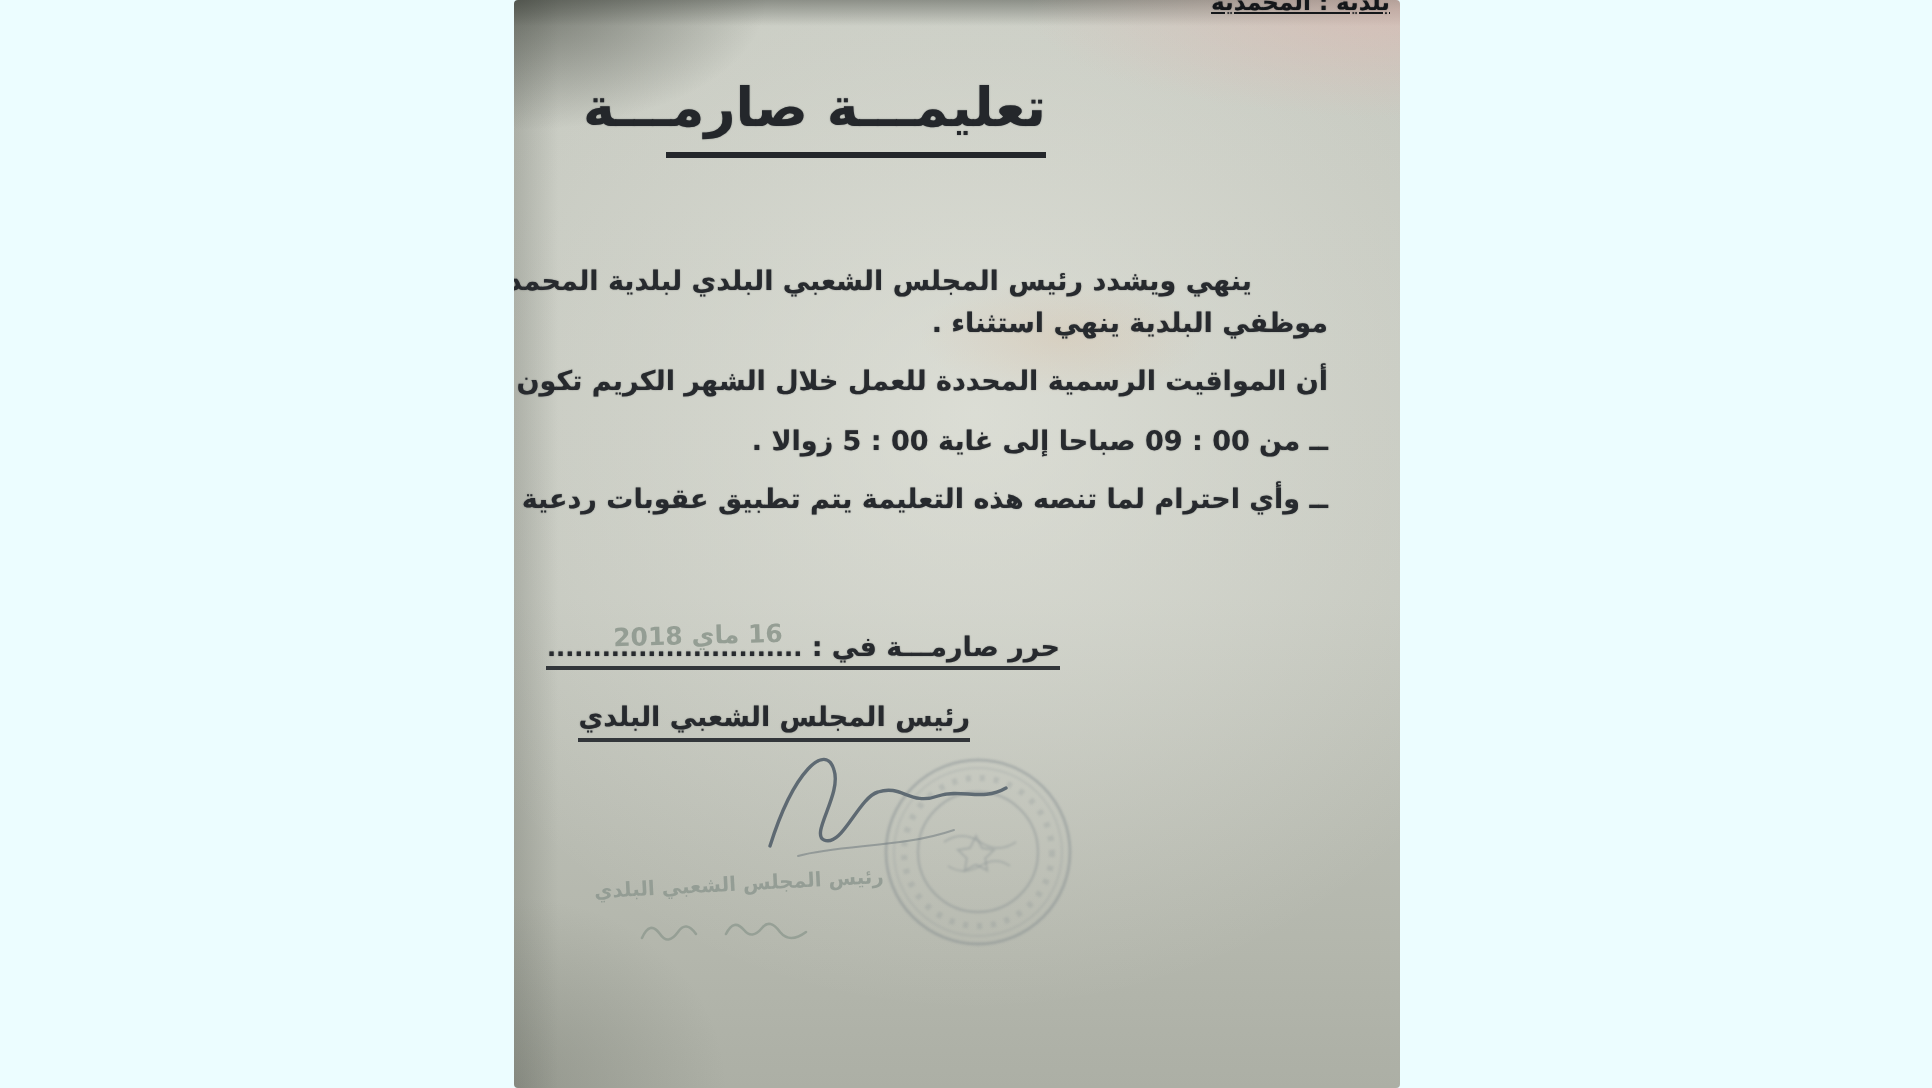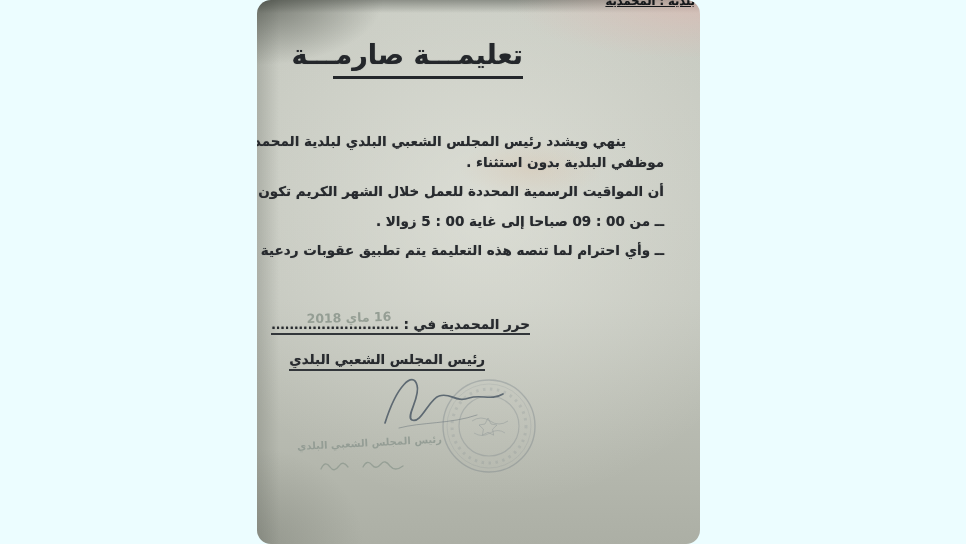--- a/index.html
+++ b/index.html
@@ -4,21 +4,21 @@
 <style>
   html,body{margin:0;padding:0;}
   .canvas{
     position:relative;width:966px;height:544px;overflow:hidden;
     background:#ecfdff;
     font-family:"DejaVu Sans",sans-serif;
   }
   
   .photo{
     position:absolute;left:257px;top:0;width:443px;height:544px;overflow:hidden;
-    border-radius:14px;
+    border-radius:2px;
     background:
       radial-gradient(60% 14% at 100% 1%, rgba(224,182,175,.55), rgba(224,182,175,0) 70%),
       radial-gradient(38% 16% at 0% 0%, rgba(56,60,53,.6), rgba(56,60,53,0) 75%),
       linear-gradient(180deg, rgba(52,56,50,.42), rgba(52,56,50,0) 2.4%),
       linear-gradient(90deg, rgba(88,92,84,.25), rgba(88,92,84,0) 5%),
       radial-gradient(30% 22% at 0% 100%, rgba(92,96,87,.30), rgba(92,96,87,0) 80%),
       radial-gradient(18% 6% at 62% 31%, rgba(216,186,158,.30), rgba(216,186,158,0) 90%),
       radial-gradient(70% 55% at 52% 38%, rgba(238,239,231,.55), rgba(238,239,231,0) 100%),
       linear-gradient(180deg, #c6c9c0 0%, #c3c6bd 55%, #b3b6ac 88%, #acafa5 100%);
   }
@@ -68,28 +68,28 @@
 
 <div class="canvas">
   <div class="photo">
 
     <div class="corner-label ink rtl nowrap">بلدية : المحمدية</div>
 
     <div class="title ink rtl nowrap">تعليمـــة صارمـــة</div>
 
     <div class="body-block rtl">
       <div class="ink nowrap row-indent">ينهي ويشدد رئيس المجلس الشعبي البلدي لبلدية المحمدية كافة</div>
-      <div class="ink nowrap">موظفي البلدية بدون استثناء .</div>
+      <div class="ink nowrap">موظفي البلدية ينهي استثناء .</div>
       <div class="ink nowrap row-gap-a">أن المواقيت الرسمية المحددة للعمل خلال الشهر الكريم تكون كالتالي :</div>
       <div class="ink nowrap row-gap-b">ــ من 00 : 09 صباحا إلى غاية 00 : 5 زوالا .</div>
       <div class="ink nowrap row-gap-a">ــ وأي احترام لما تنصه هذه التعليمة يتم تطبيق عقوبات ردعية في هذا الشأن .</div>
     </div>
 
     <div class="issued ink rtl nowrap">
-      <span>حرر المحمدية في :</span>
+      <span>حرر صارمـــة في :</span>
       <span class="dots">............................</span>
     </div>
 
     <div class="hand-date rtl nowrap">16 ماي 2018</div>
 
     <div class="signer ink rtl nowrap">رئيس المجلس الشعبي البلدي</div>
 
     <svg class="sig-svg" width="132" height="76" viewBox="0 0 132 76">
       <path d="M6 58 C18 20 34 6 38 20 C42 32 26 52 33 55 C42 59 50 34 60 31 C72 27 76 38 90 33 C102 29 112 36 124 29" fill="none" stroke="#4d5a66" stroke-width="1.7" stroke-linecap="round"></path>
       <path d="M20 63 C42 57 72 59 98 50" fill="none" stroke="#4d5a66" stroke-width="1" opacity=".45" stroke-linecap="round"></path>

